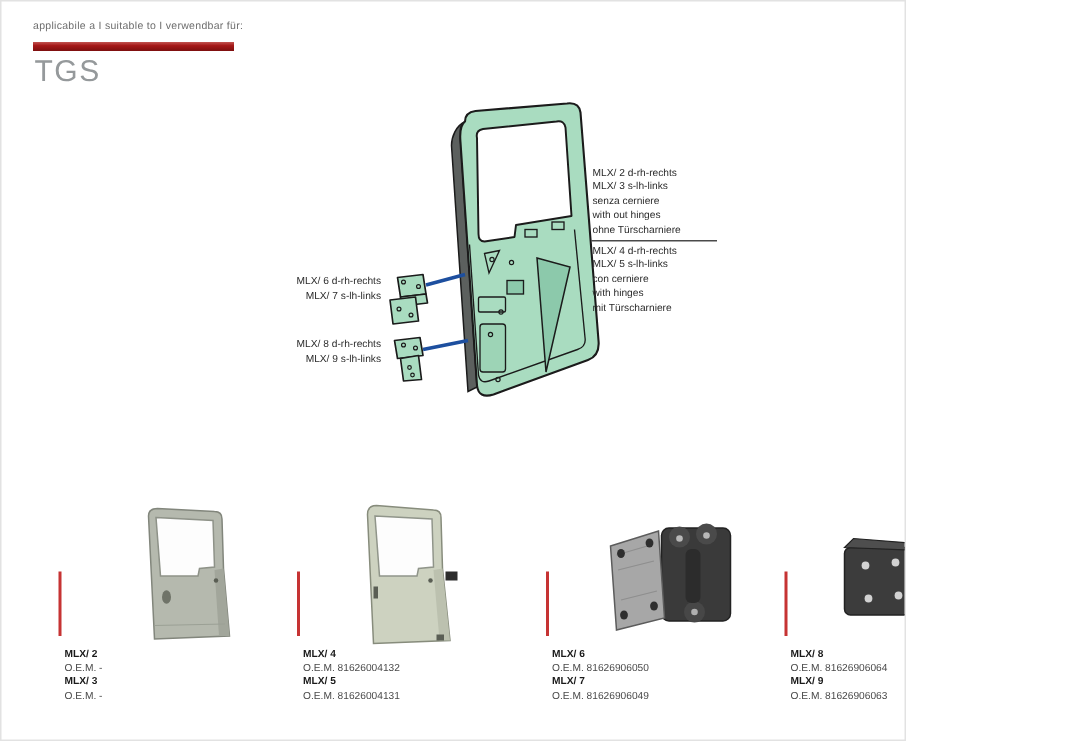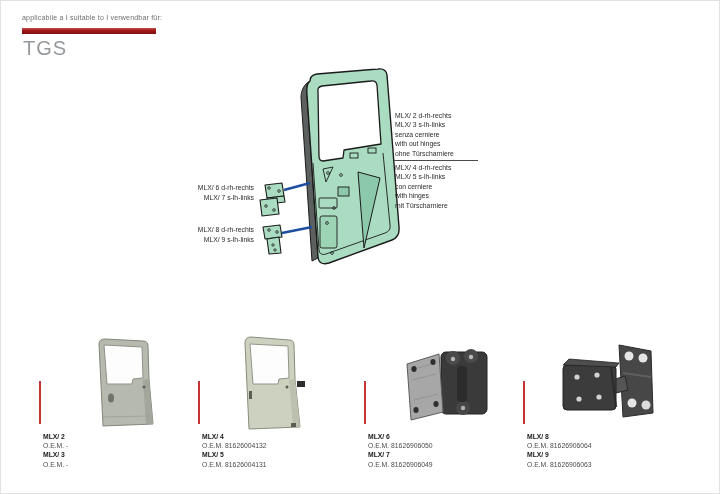--- a/index.html
+++ b/index.html
@@ -1,17 +1,17 @@
 <!DOCTYPE html>
 <html><head>
 <meta charset="utf-8">
 <style>
   html,body{margin:0;padding:0;background:#fff;}
   .page{
-    position:relative;width:720px;height:494px;background:#ffffff;
+    position:relative;width:604px;height:494px;background:#ffffff;
     font-family:"Liberation Sans","DejaVu Sans",sans-serif;
     overflow:hidden;border:1px solid #e2e2e2;box-sizing:border-box;
   }
   
   .applicability{position:absolute;left:21px;top:13px;font-size:7px;color:#6d6d6d;letter-spacing:.2px;}
   .accent-bar{position:absolute;left:21px;top:27px;width:134px;height:6px;
     background:linear-gradient(180deg,#c25450 0%,#a51818 40%,#7d0f0f 100%);}
   .model-title{position:absolute;left:22px;top:36px;font-size:20px;font-weight:400;color:#95999b;letter-spacing:1px;}
   
   .lbl{position:absolute;font-size:6.8px;line-height:9.6px;color:#2b2b2b;white-space:nowrap;}

